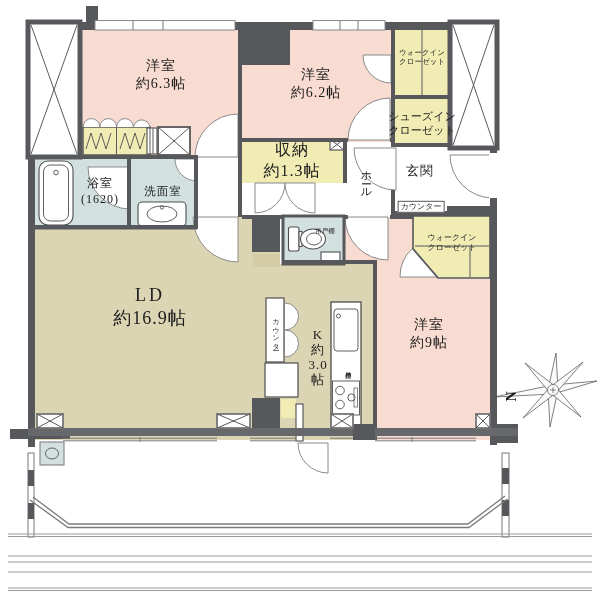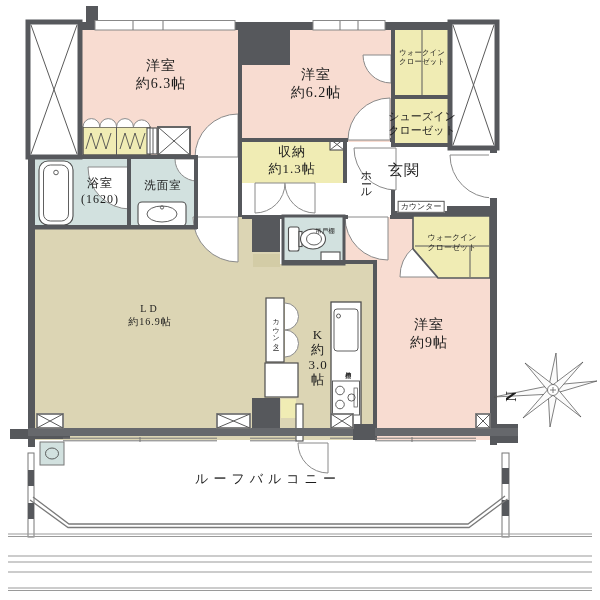--- a/index.html
+++ b/index.html
@@ -254,54 +254,53 @@
     <span class="ln">約6.3帖</span>
   </div>
   <div class="lbl" style="left:316px;top:84px;font-size:14px">
     <span class="ln">洋室</span>
     <span class="ln">約6.2帖</span>
   </div>
   <div class="lbl" style="left:429px;top:334px;font-size:14px">
     <span class="ln">洋室</span>
     <span class="ln">約9帖</span>
   </div>
-  <div class="lbl" style="left:150px;top:315px;font-size:10px">
+  <div class="lbl" style="left:150px;top:307px;font-size:18px">
     <span class="ln" style="letter-spacing:3px">LD</span>
     <span class="ln">約16.9帖</span>
   </div>
   <div class="lbl" style="left:318px;top:358px;font-size:13px;line-height:1.15">
     <span class="ln">K</span>
     <span class="ln">約</span>
     <span class="ln">3.0</span>
     <span class="ln">帖</span>
   </div>
-  <div class="lbl" style="left:292px;top:161px;font-size:13px">
+  <div class="lbl" style="left:292px;top:161px;font-size:16px">
     <span class="ln">収納</span>
     <span class="ln">約1.3帖</span>
   </div>
   <div class="lbl" style="left:100px;top:192px;font-size:12px">
     <span class="ln">浴室</span>
     <span class="ln" style="font-size:12px">(1620)</span>
   </div>
-  <div class="lbl" style="left:163px;top:185px;font-size:11.5px">
+  <div class="lbl" style="left:163px;top:191px;font-size:11.5px">
     <span class="ln">洗面室</span>
   </div>
   <div class="lbl vtext" style="left:366px;top:179px;font-size:11px">ホール</div>
-  <div class="lbl" style="left:404px;top:171px;font-size:15px">玄関</div>
+  <div class="lbl" style="left:420px;top:171px;font-size:13px">玄関</div>
   <div class="lbl boxed" style="left:421px;top:207px;font-size:8px;letter-spacing:0">カウンター</div>
   <div class="lbl" style="left:422px;top:57px;font-size:7.5px;letter-spacing:0;line-height:1.25">
     <span class="ln">ウォークイン</span>
     <span class="ln">クローゼット</span>
   </div>
   <div class="lbl" style="left:422px;top:124px;font-size:11px;letter-spacing:0;line-height:1.25">
     <span class="ln">シューズイン</span>
     <span class="ln">クローゼット</span>
   </div>
   <div class="lbl" style="left:452px;top:243px;font-size:8px;letter-spacing:0;line-height:1.25">
     <span class="ln">ウォークイン</span>
     <span class="ln">クローゼット</span>
   </div>
   <div class="lbl" style="left:325px;top:231px;font-size:6.5px;letter-spacing:0">吊戸棚</div>
   <div class="lbl vtext" style="left:275px;top:330px;font-size:7px;letter-spacing:0">カウンター</div>
   <div class="lbl vtext" style="left:348px;top:367px;font-size:6.5px;letter-spacing:0">吊戸棚</div>
-  <div class="lbl" style="left:268px;top:479px;font-size:13px;letter-spacing:5px">ルーフバルコニー</div>
   <div class="lbl rot-n" style="left:512px;top:396px;font-size:14px">N</div>
 </div>
 
 </body></html>

